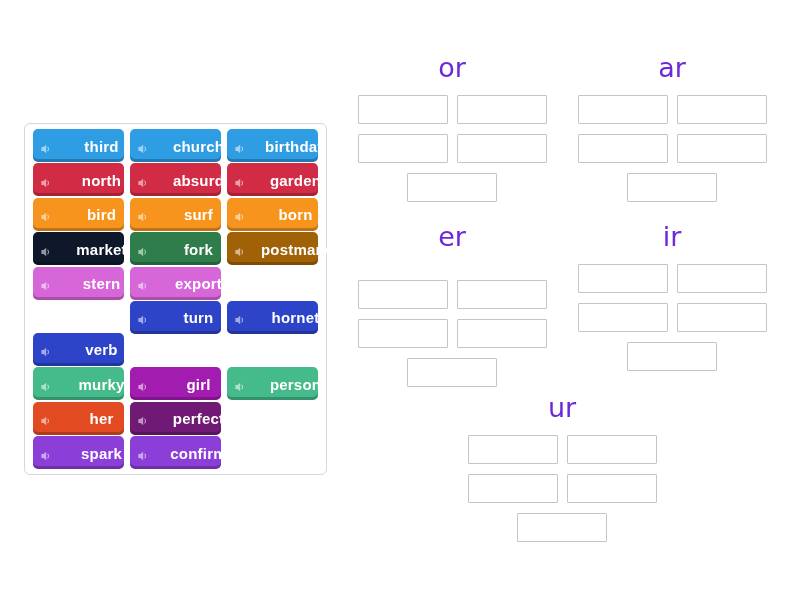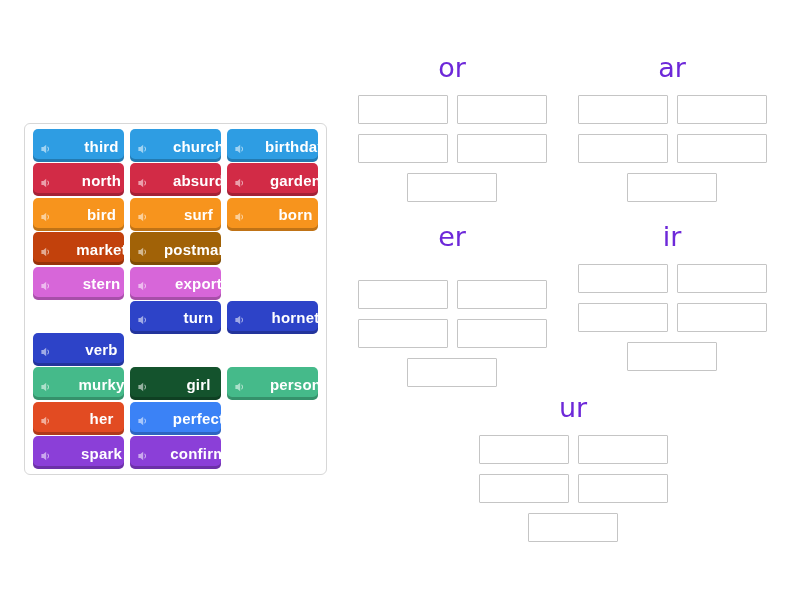--- a/index.html
+++ b/index.html
@@ -95,21 +95,21 @@
     height: 29px;
     box-sizing: border-box;
     background: #ffffff;
     border: 1px solid #c5c5c5;
     border-radius: 1px;
   }
   .group-or { left: 357px; top: 52px; }
   .group-ar { left: 577px; top: 52px; }
   .group-er { left: 357px; top: 221px; gap: 16px; }
   .group-ir { left: 577px; top: 221px; }
-  .group-ur { left: 478px; top: 392px; }
+  .group-ur { left: 467px; top: 392px; }
 </style>
 </head>
 <body>
 
 <div id="stage">
   <div id="word-bank">
       <div class="tile-row">
         <div class="tile" style="background: rgb(46, 157, 227);">
     <span class="spk">
       <svg viewBox="0 0 16 16" width="11" height="11">
@@ -190,29 +190,38 @@
     <span class="spk">
       <svg viewBox="0 0 16 16" width="11" height="11">
         <path d="M2 5h3l4-3.2v12.4L5 11H2z" fill="rgba(255,255,255,0.55)"></path>
         <path d="M11.3 5.3a3.8 3.8 0 0 1 0 5.4" stroke="rgba(255,255,255,0.55)" stroke-width="1.6" fill="none" stroke-linecap="round"></path>
       </svg>
     </span>
     <span class="word">born</span>
   </div>
       </div>
       <div class="tile-row">
-        <div class="tile" style="background: #c2410c;">
+        <div class="tile" style="background: #0f172a;">
     <span class="spk">
       <svg viewBox="0 0 16 16" width="11" height="11">
         <path d="M2 5h3l4-3.2v12.4L5 11H2z" fill="rgba(255,255,255,0.55)"></path>
         <path d="M11.3 5.3a3.8 3.8 0 0 1 0 5.4" stroke="rgba(255,255,255,0.55)" stroke-width="1.6" fill="none" stroke-linecap="round"></path>
       </svg>
     </span>
     <span class="word">market</span>
   </div>
+        <div class="tile" style="background: rgb(46, 125, 75);">
+    <span class="spk">
+      <svg viewBox="0 0 16 16" width="11" height="11">
+        <path d="M2 5h3l4-3.2v12.4L5 11H2z" fill="rgba(255,255,255,0.55)"></path>
+        <path d="M11.3 5.3a3.8 3.8 0 0 1 0 5.4" stroke="rgba(255,255,255,0.55)" stroke-width="1.6" fill="none" stroke-linecap="round"></path>
+      </svg>
+    </span>
+    <span class="word">fork</span>
+  </div>
         <div class="tile" style="background: #a16207;">
     <span class="spk">
       <svg viewBox="0 0 16 16" width="11" height="11">
         <path d="M2 5h3l4-3.2v12.4L5 11H2z" fill="rgba(255,255,255,0.55)"></path>
         <path d="M11.3 5.3a3.8 3.8 0 0 1 0 5.4" stroke="rgba(255,255,255,0.55)" stroke-width="1.6" fill="none" stroke-linecap="round"></path>
       </svg>
     </span>
     <span class="word">postmark</span>
   </div>
       </div>
@@ -268,21 +277,21 @@
       <div class="tile-row">
         <div class="tile" style="background: rgb(69, 186, 138);">
     <span class="spk">
       <svg viewBox="0 0 16 16" width="11" height="11">
         <path d="M2 5h3l4-3.2v12.4L5 11H2z" fill="rgba(255,255,255,0.55)"></path>
         <path d="M11.3 5.3a3.8 3.8 0 0 1 0 5.4" stroke="rgba(255,255,255,0.55)" stroke-width="1.6" fill="none" stroke-linecap="round"></path>
       </svg>
     </span>
     <span class="word">murky</span>
   </div>
-        <div class="tile" style="background: #14532d;">
+        <div class="tile" style="background: #a21caf;">
     <span class="spk">
       <svg viewBox="0 0 16 16" width="11" height="11">
         <path d="M2 5h3l4-3.2v12.4L5 11H2z" fill="rgba(255,255,255,0.55)"></path>
         <path d="M11.3 5.3a3.8 3.8 0 0 1 0 5.4" stroke="rgba(255,255,255,0.55)" stroke-width="1.6" fill="none" stroke-linecap="round"></path>
       </svg>
     </span>
     <span class="word">girl</span>
   </div>
         <div class="tile" style="background: rgb(69, 186, 138);">
     <span class="spk">
@@ -297,21 +306,21 @@
       <div class="tile-row">
         <div class="tile" style="background: rgb(226, 75, 34);">
     <span class="spk">
       <svg viewBox="0 0 16 16" width="11" height="11">
         <path d="M2 5h3l4-3.2v12.4L5 11H2z" fill="rgba(255,255,255,0.55)"></path>
         <path d="M11.3 5.3a3.8 3.8 0 0 1 0 5.4" stroke="rgba(255,255,255,0.55)" stroke-width="1.6" fill="none" stroke-linecap="round"></path>
       </svg>
     </span>
     <span class="word">her</span>
   </div>
-        <div class="tile" style="background: #3b82f6;">
+        <div class="tile" style="background: #701a75;">
     <span class="spk">
       <svg viewBox="0 0 16 16" width="11" height="11">
         <path d="M2 5h3l4-3.2v12.4L5 11H2z" fill="rgba(255,255,255,0.55)"></path>
         <path d="M11.3 5.3a3.8 3.8 0 0 1 0 5.4" stroke="rgba(255,255,255,0.55)" stroke-width="1.6" fill="none" stroke-linecap="round"></path>
       </svg>
     </span>
     <span class="word">perfect</span>
   </div>
       </div>
       <div class="tile-row">

